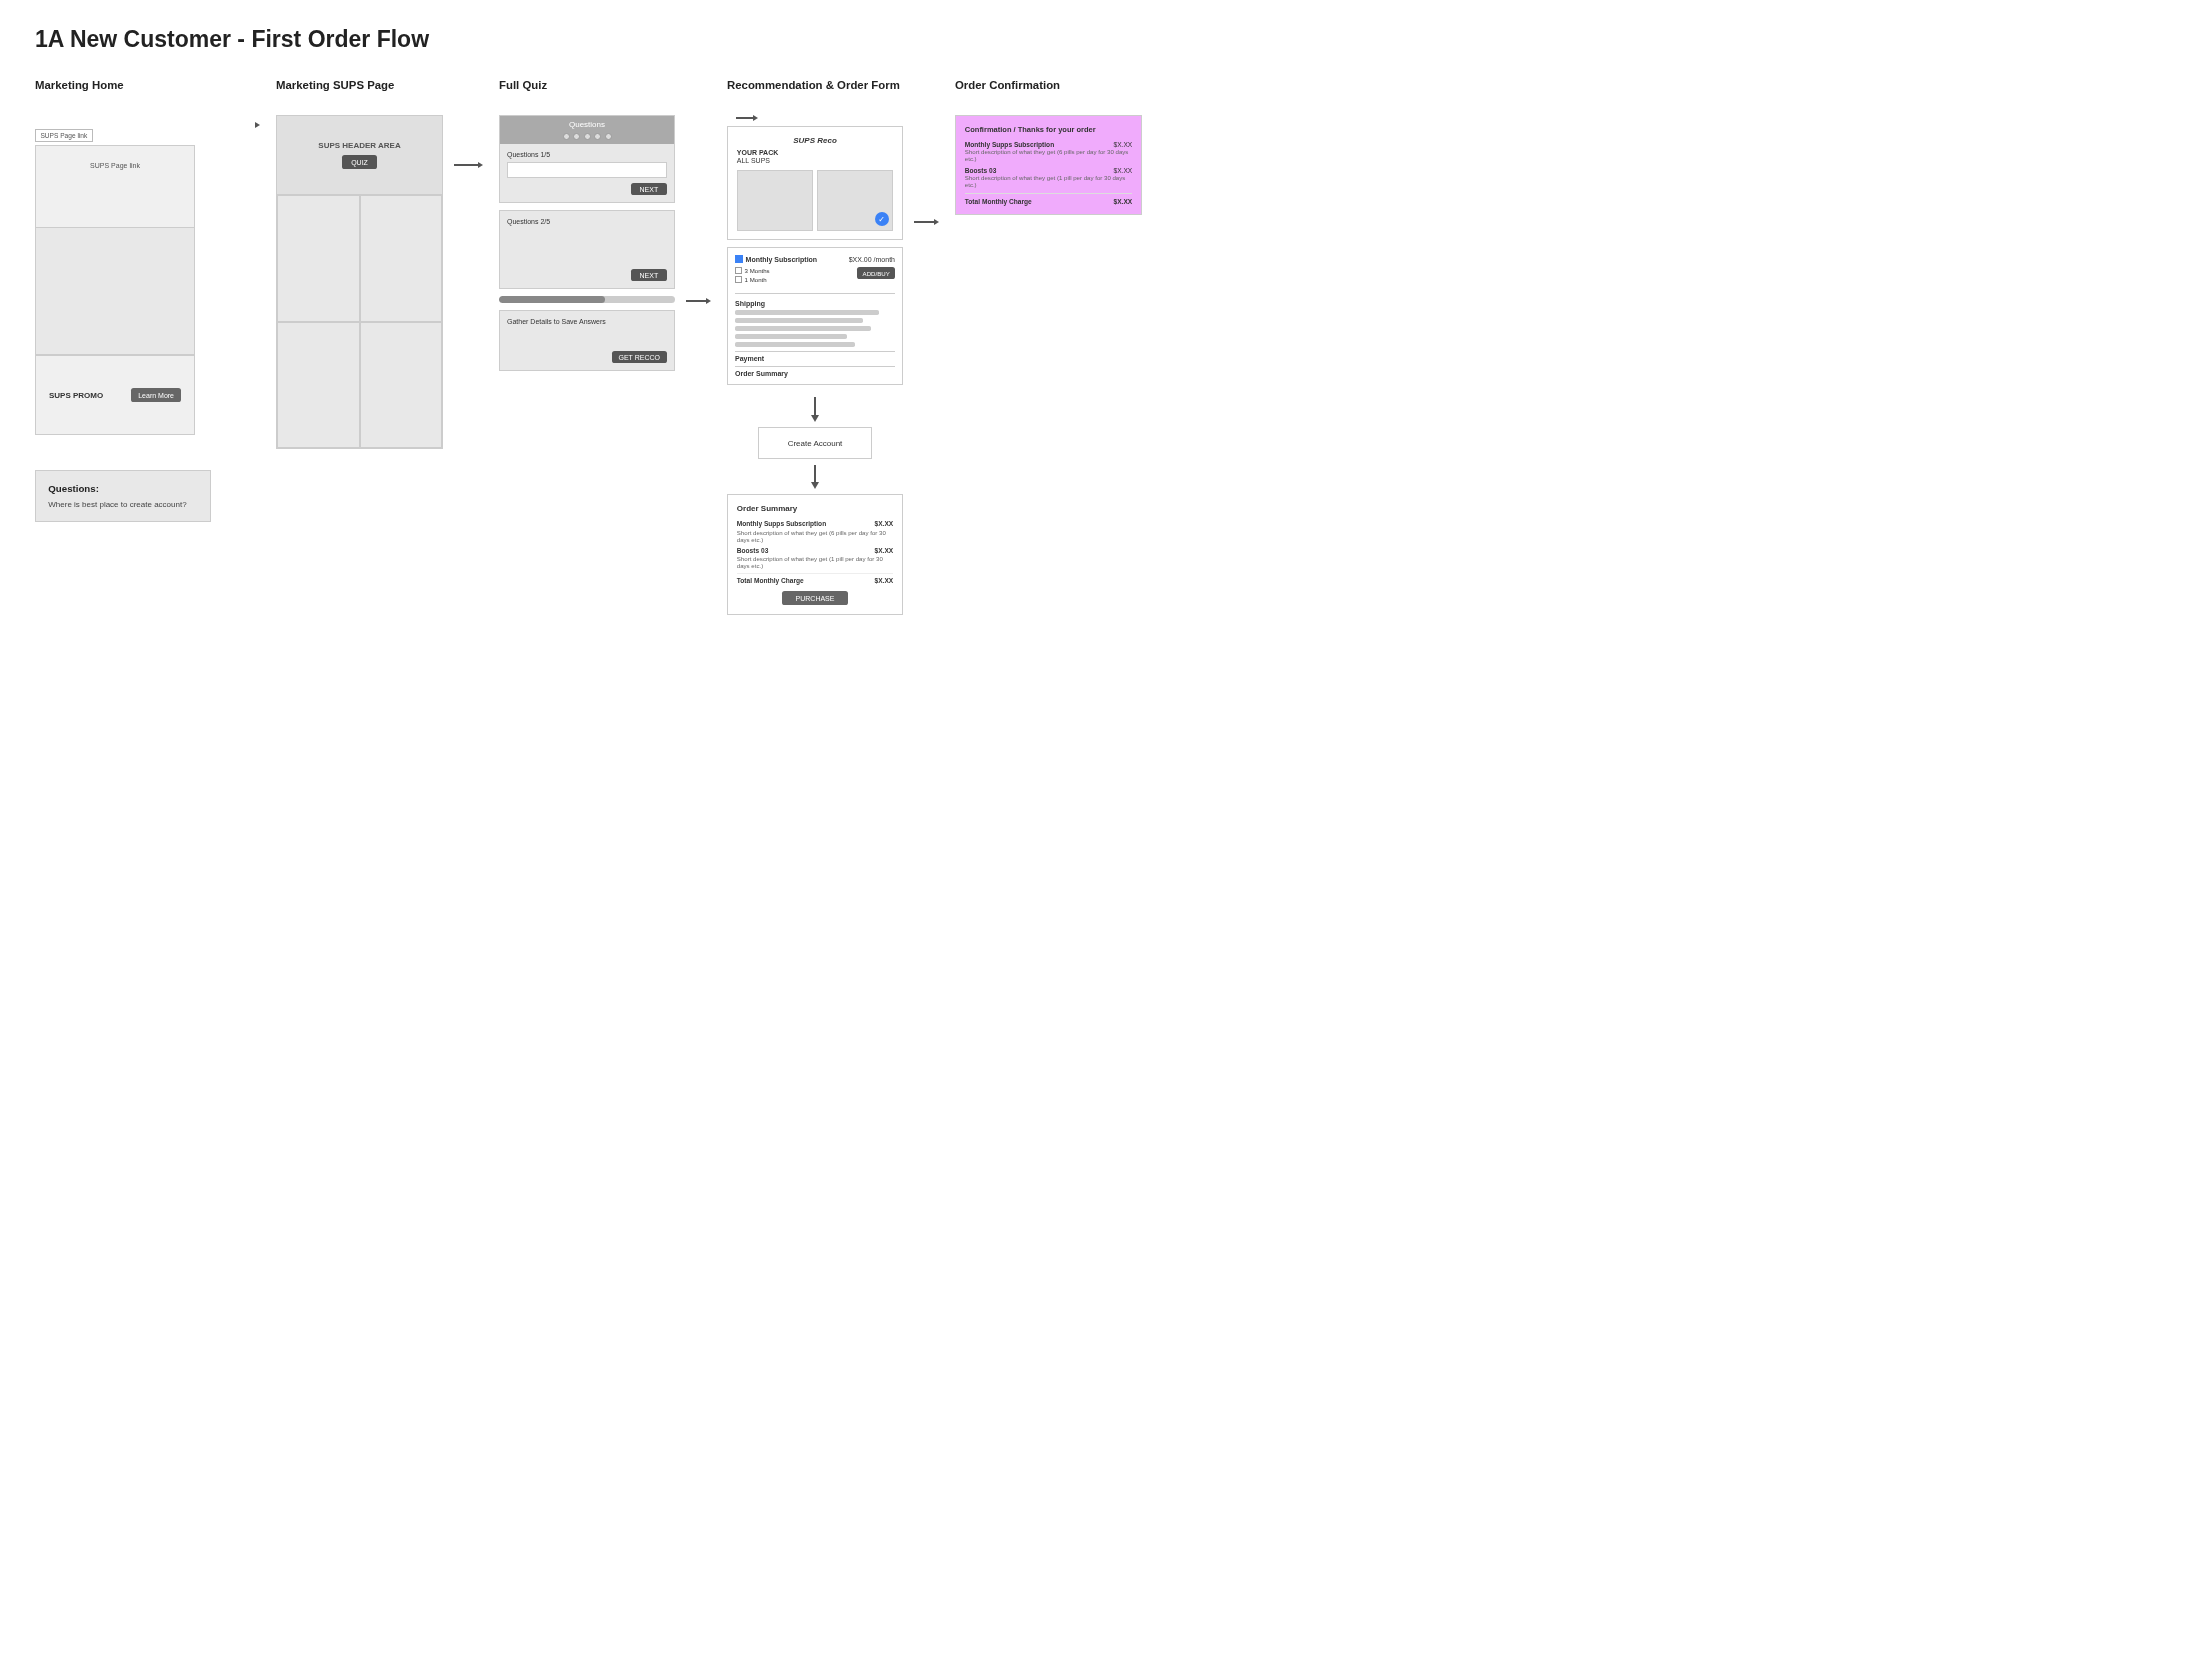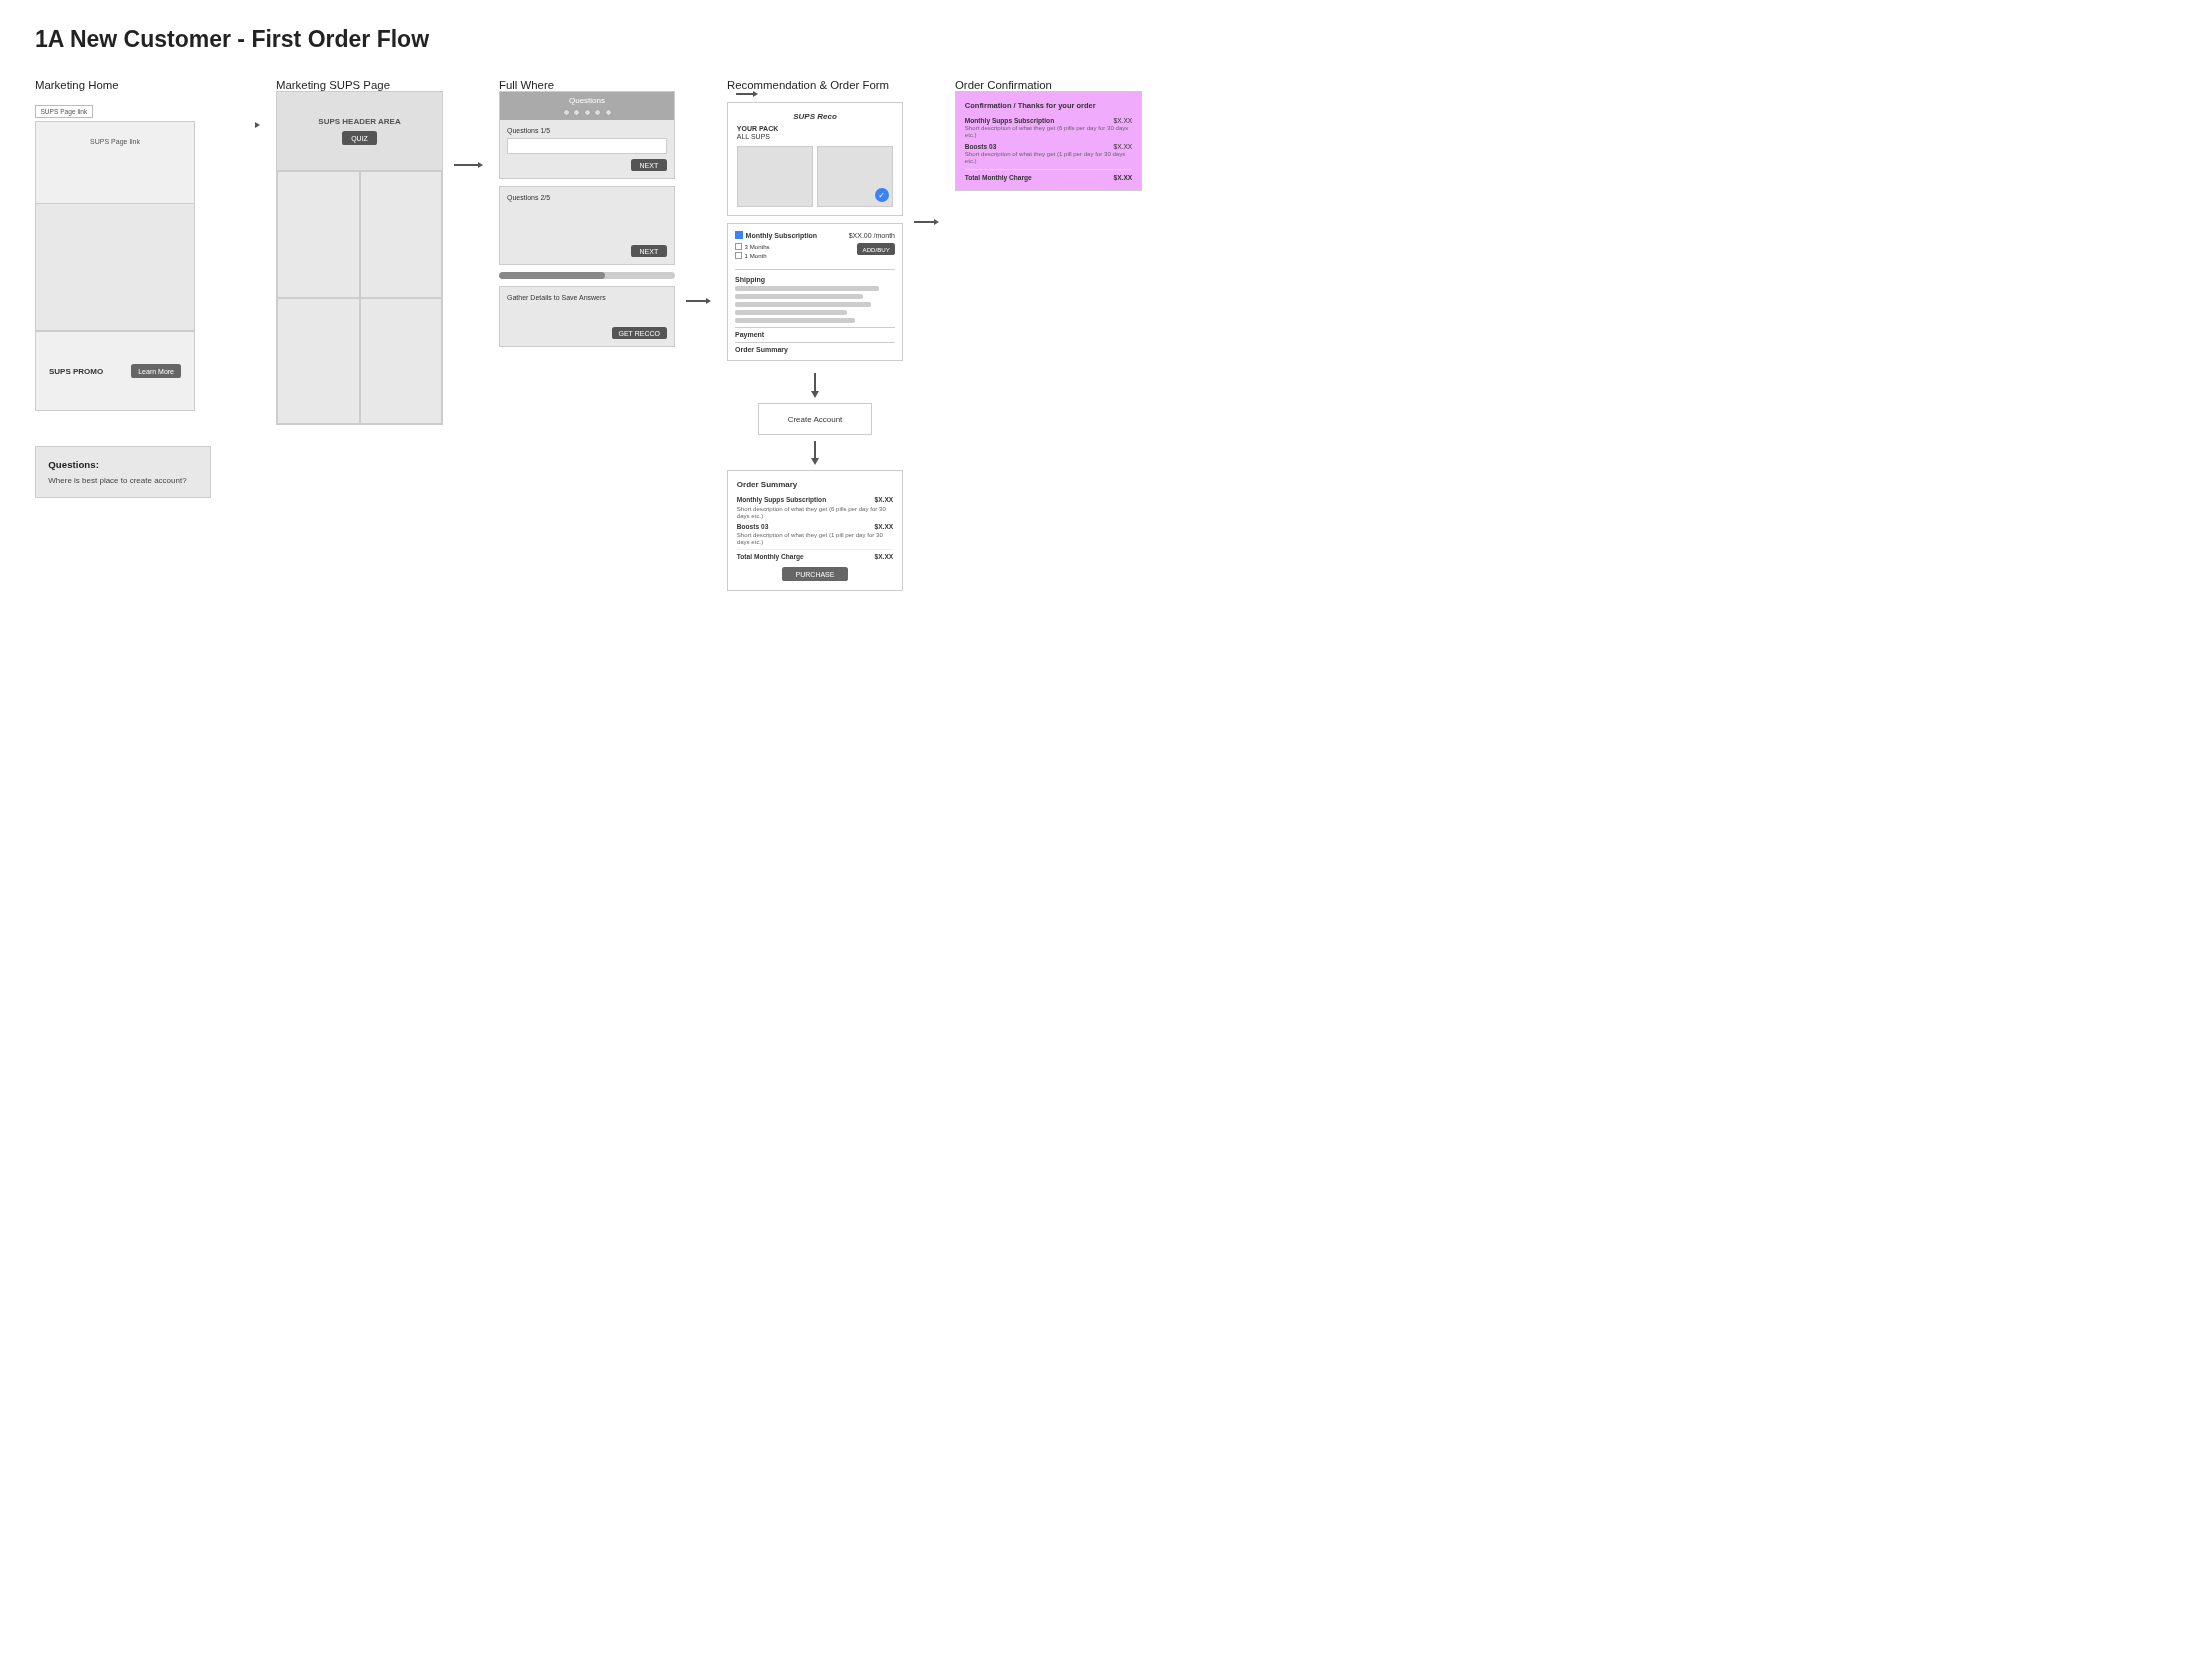--- a/index.html
+++ b/index.html
@@ -12,22 +12,22 @@
 
     h1 {
       font-size: 23px;
       font-weight: 700;
       margin-bottom: 26px;
       color: #222;
     }
 
     .section-title {
       font-size: 11.4px;
-      font-weight: 400;
-      margin-bottom: 0;
+      font-weight: 700;
+      margin-bottom: 24px;
       color: #222;
     }
 
     
     .marketing-home-box {
       width: 160px;
       height: 290px;
       border: 0.9px solid #ccc;
       background: #f0f0f0;
       position: relative;
@@ -691,21 +691,21 @@
   </div>
 
   <div style="display:flex; flex-direction:column; justify-content:flex-start; padding-top:83px; width:35px;">
     <div style="display:flex; align-items:center;">
       <div style="height:1.3px; background:#555; width:24.6px;"></div>
       <div style="width:0; height:0; border-top:3.5px solid transparent; border-bottom:3.5px solid transparent; border-left:5.3px solid #555;"></div>
     </div>
   </div>
 
   <div class="section-wrapper">
-    <div class="section-title">Full Where</div>
+    <div class="section-title">Full Quiz</div>
 
     <div class="quiz-box">
       <div class="quiz-header">
         <span class="quiz-title">Questions</span>
         <div class="quiz-dots">
           <div class="dot"></div>
           <div class="dot"></div>
           <div class="dot"></div>
           <div class="dot"></div>
           <div class="dot"></div>

